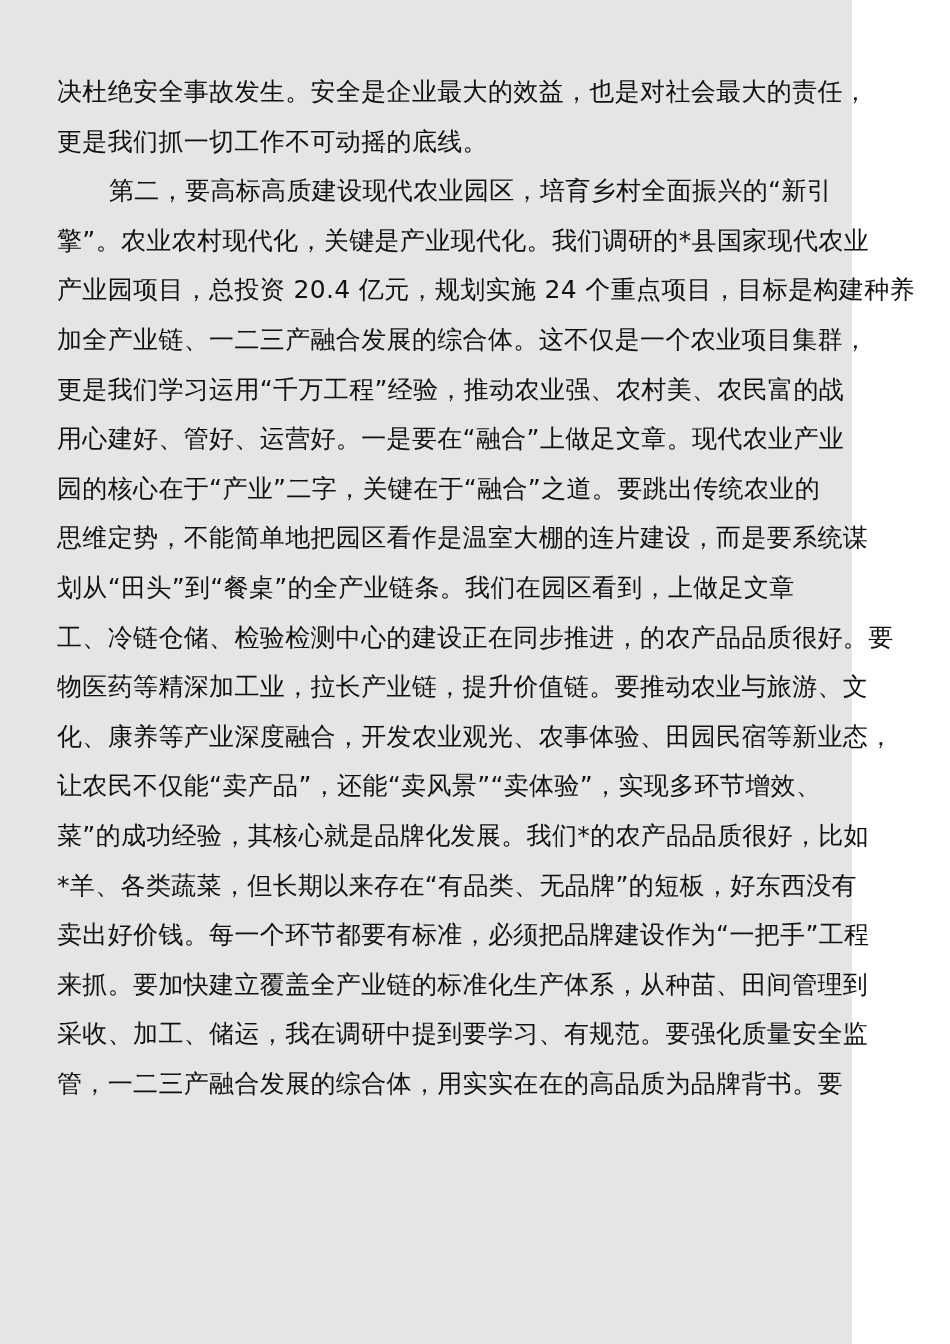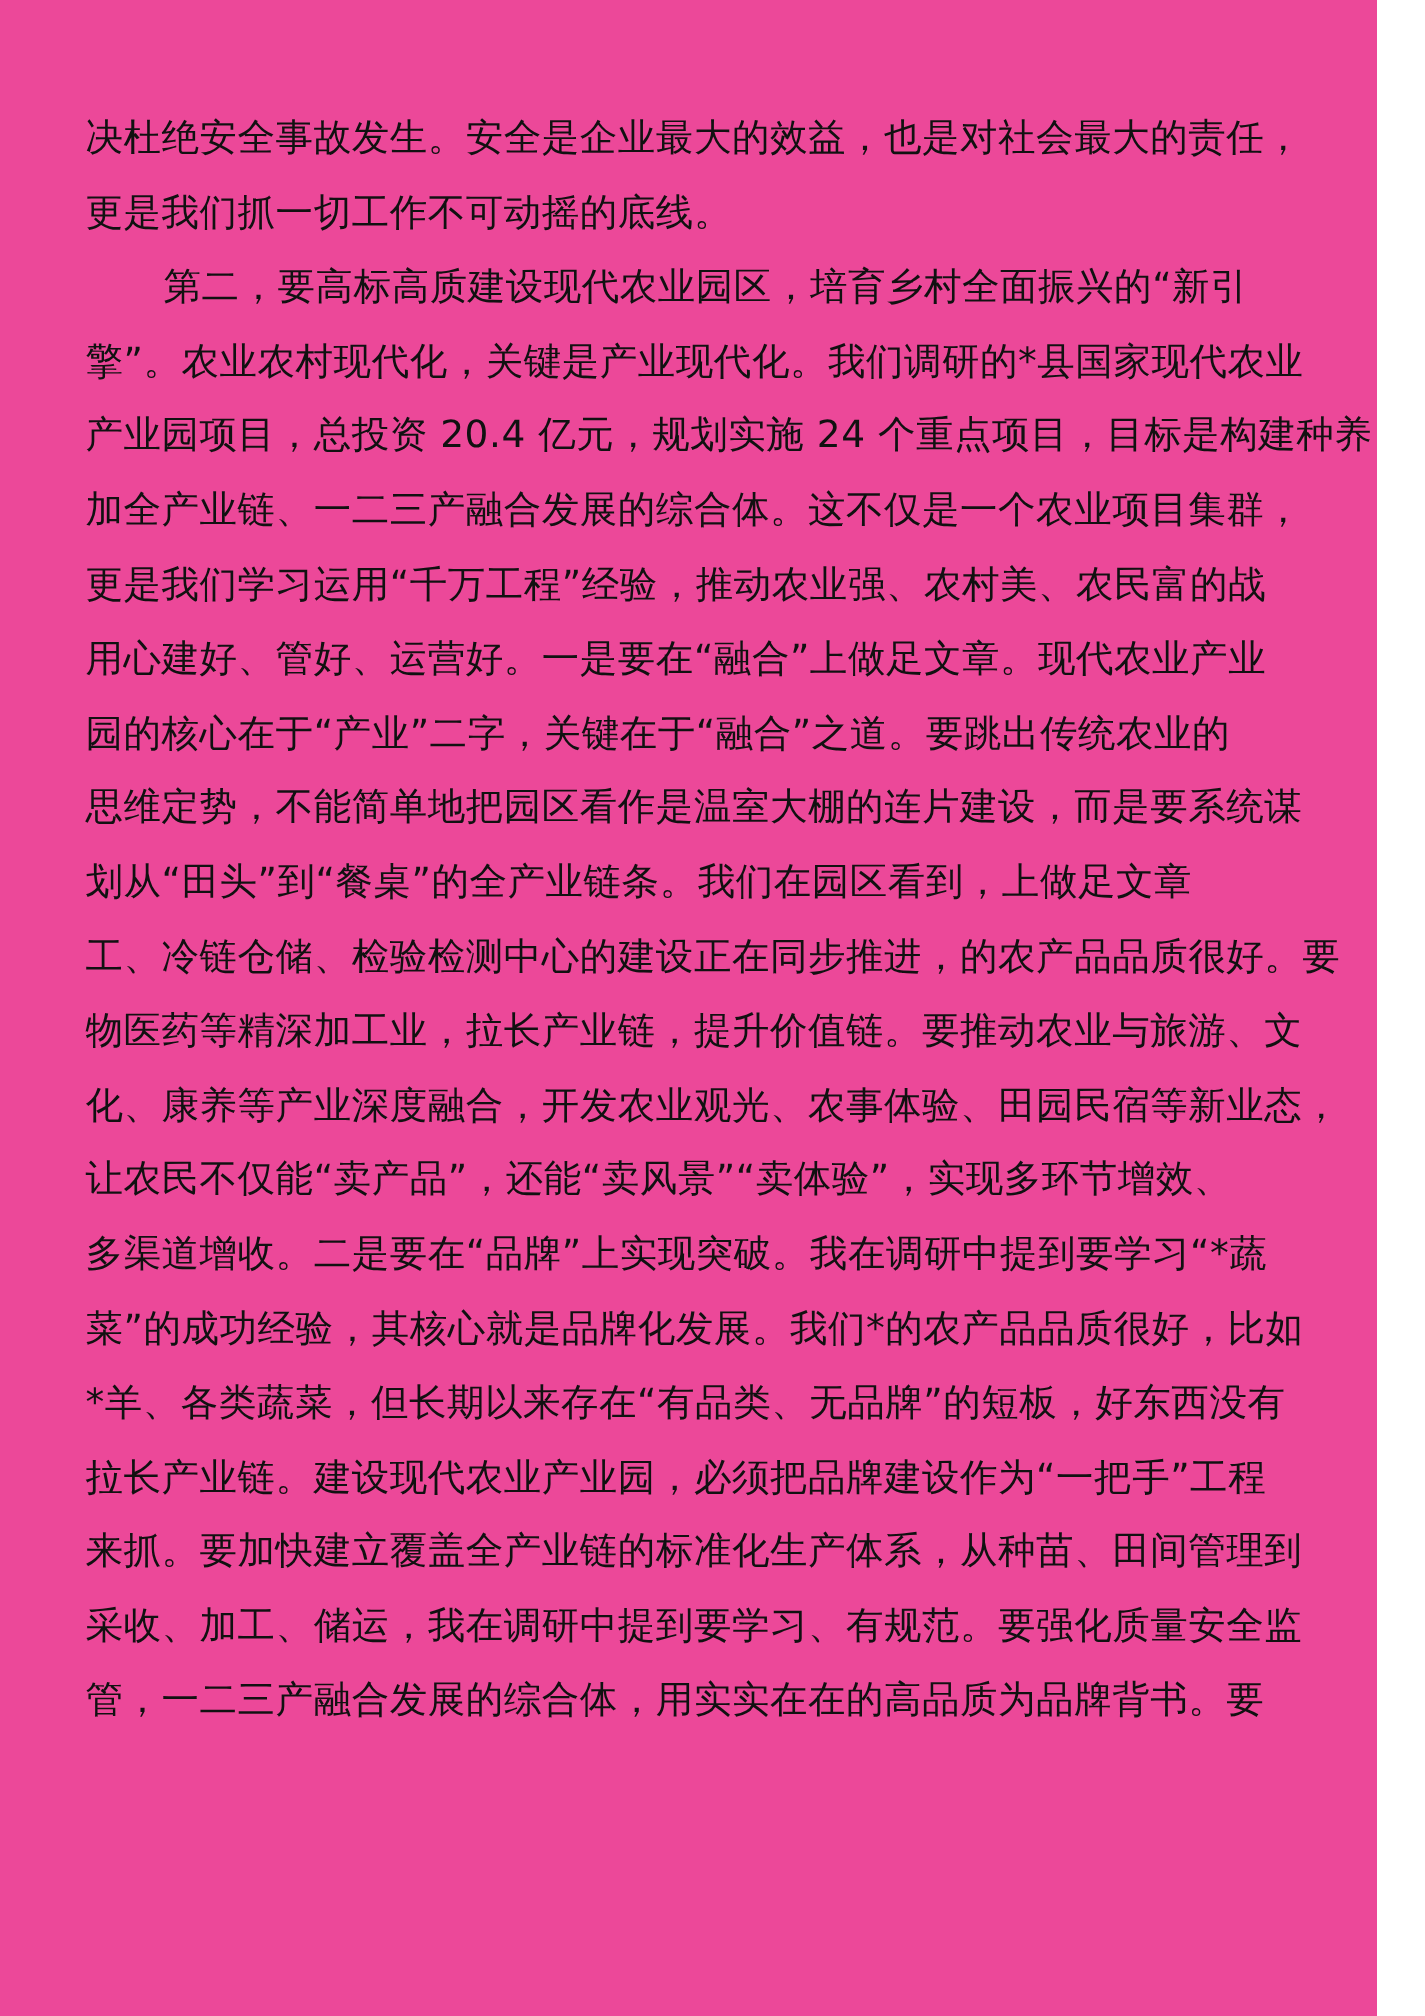--- a/index.html
+++ b/index.html
@@ -10,23 +10,23 @@
   body {
     width: 950px;
     height: 1344px;
     overflow: hidden;
     position: relative;
   }
   .page {
     position: absolute;
     left: 0;
     top: 0;
-    width: 918px;
+    width: 852px;
     height: 1344px;
-    background: #ec4899;
+    background: #e5e5e5;
   }
   .text-block {
     position: absolute;
     left: 57px;
     top: 67px;
     width: 840px;
   }
   .line {
     height: 49.6px;
     line-height: 49.6px;
@@ -53,21 +53,20 @@
     <div class="line">加全产业链、一二三产融合发展的综合体。这不仅是一个农业项目集群，</div>
     <div class="line">更是我们学习运用“千万工程”经验，推动农业强、农村美、农民富的战</div>
     <div class="line">用心建好、管好、运营好。一是要在“融合”上做足文章。现代农业产业</div>
     <div class="line">园的核心在于“产业”二字，关键在于“融合”之道。要跳出传统农业的</div>
     <div class="line">思维定势，不能简单地把园区看作是温室大棚的连片建设，而是要系统谋</div>
     <div class="line">划从“田头”到“餐桌”的全产业链条。我们在园区看到，上做足文章</div>
     <div class="line">工、冷链仓储、检验检测中心的建设正在同步推进，的农产品品质很好。要</div>
     <div class="line">物医药等精深加工业，拉长产业链，提升价值链。要推动农业与旅游、文</div>
     <div class="line">化、康养等产业深度融合，开发农业观光、农事体验、田园民宿等新业态，</div>
     <div class="line">让农民不仅能“卖产品”，还能“卖风景”“卖体验”，实现多环节增效、</div>
-    <div class="line">多渠道增收。二是要在“品牌”上实现突破。我在调研中提到要学习“*蔬</div>
     <div class="line">菜”的成功经验，其核心就是品牌化发展。我们*的农产品品质很好，比如</div>
     <div class="line">*羊、各类蔬菜，但长期以来存在“有品类、无品牌”的短板，好东西没有</div>
-    <div class="line">拉长产业链。建设现代农业产业园，必须把品牌建设作为“一把手”工程</div>
+    <div class="line">卖出好价钱。每一个环节都要有标准，必须把品牌建设作为“一把手”工程</div>
     <div class="line">来抓。要加快建立覆盖全产业链的标准化生产体系，从种苗、田间管理到</div>
     <div class="line">采收、加工、储运，我在调研中提到要学习、有规范。要强化质量安全监</div>
     <div class="line">管，一二三产融合发展的综合体，用实实在在的高品质为品牌背书。要</div>
   </div>
 </div>
 
 </body></html>

